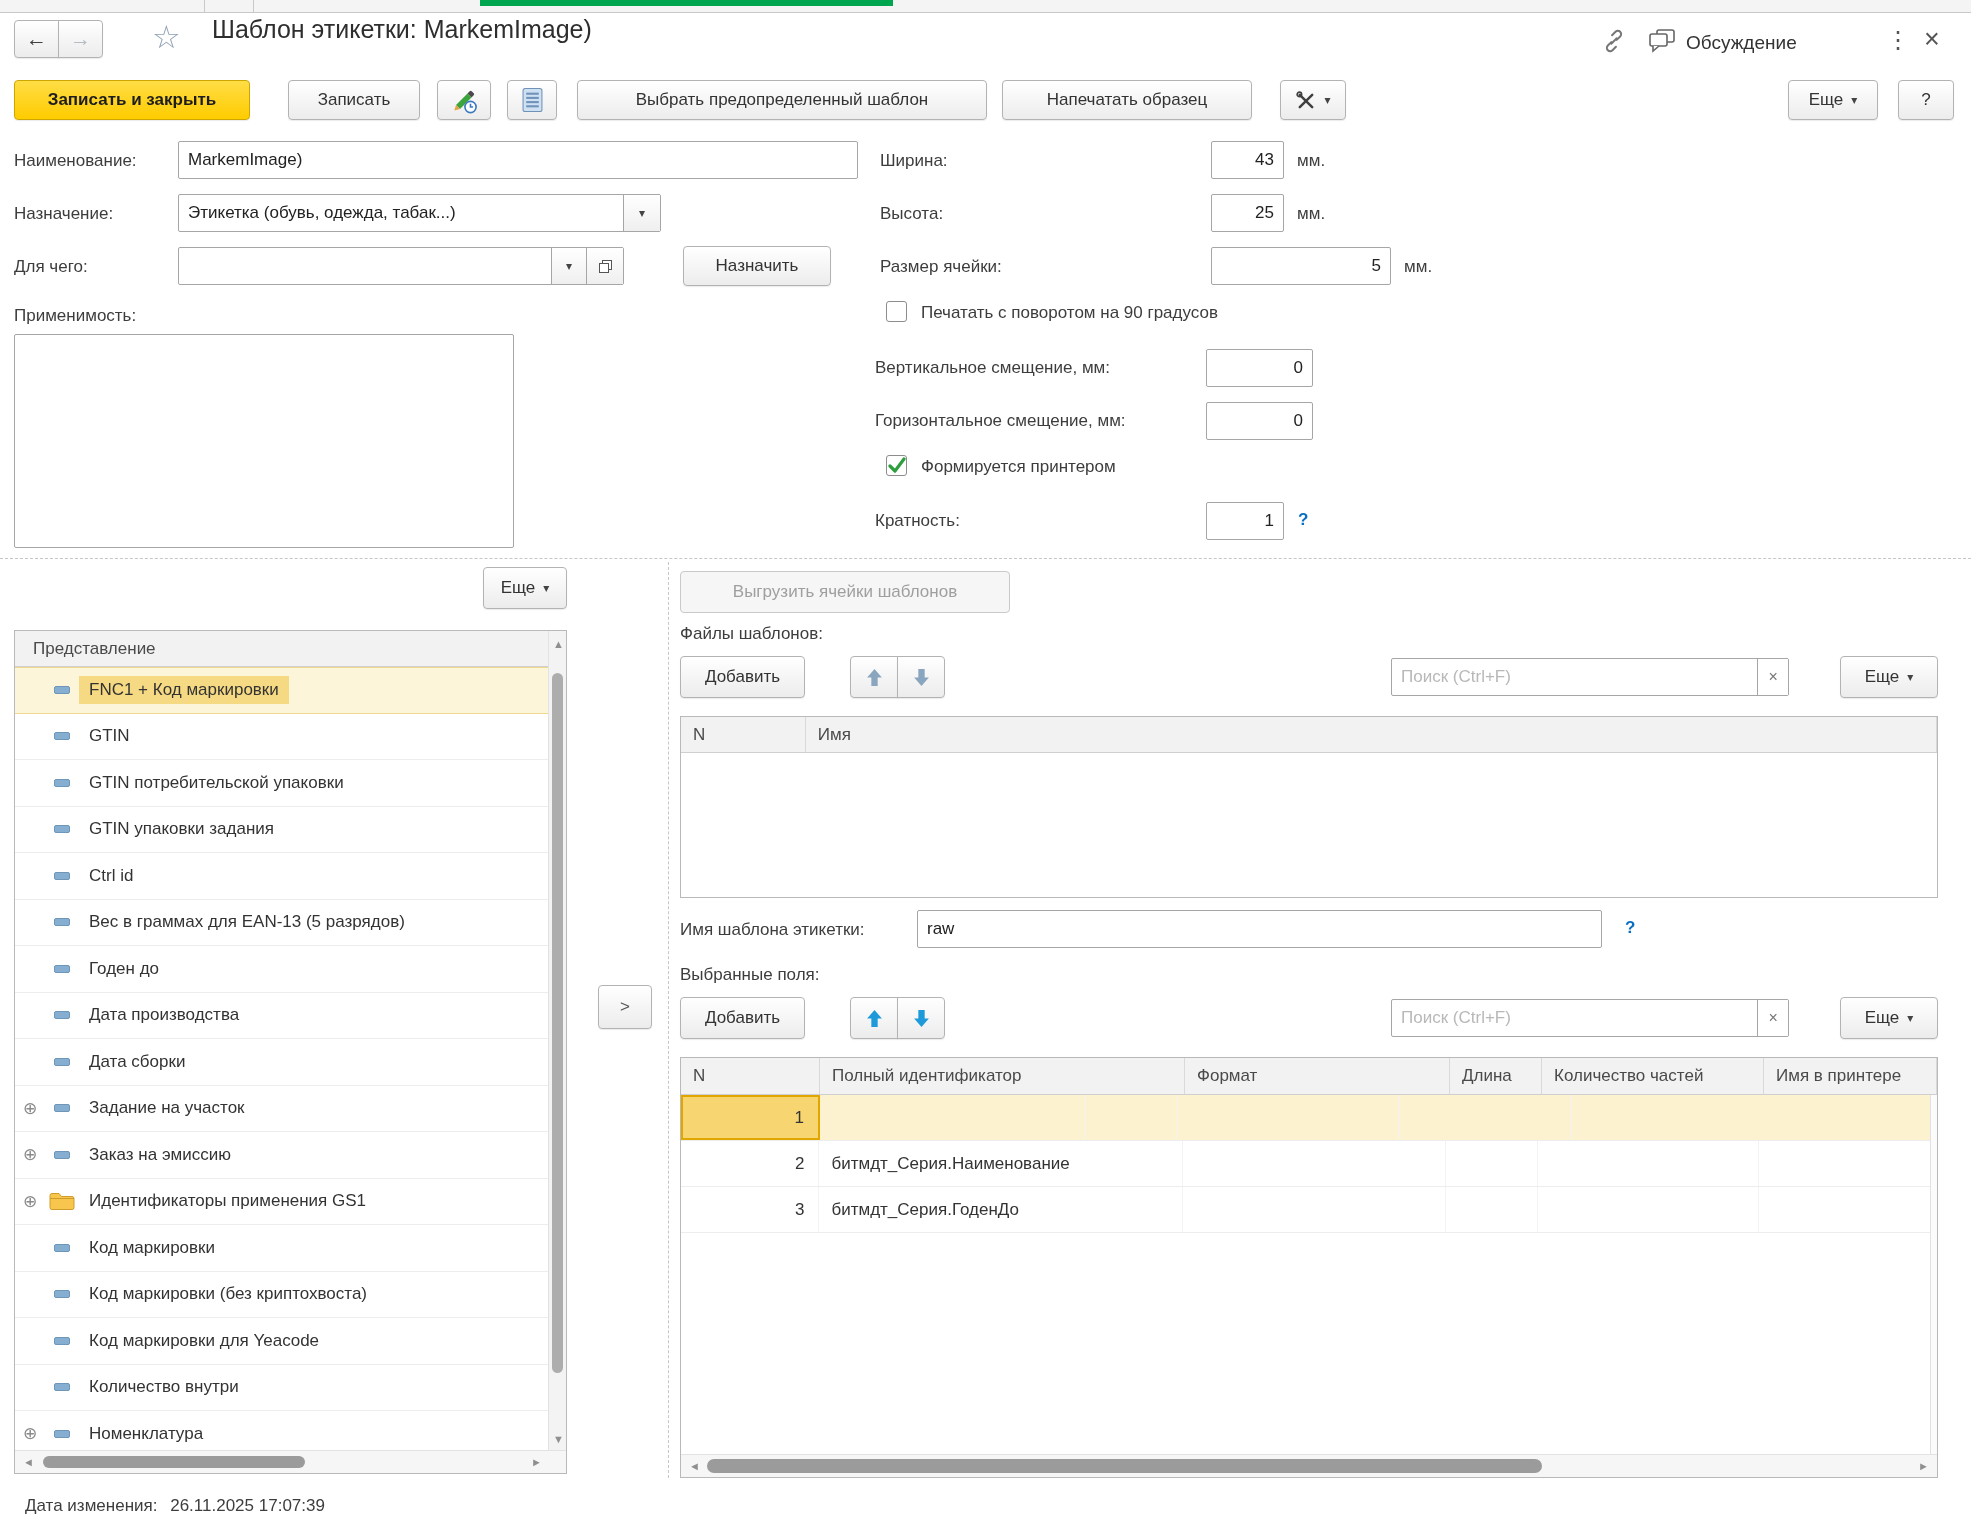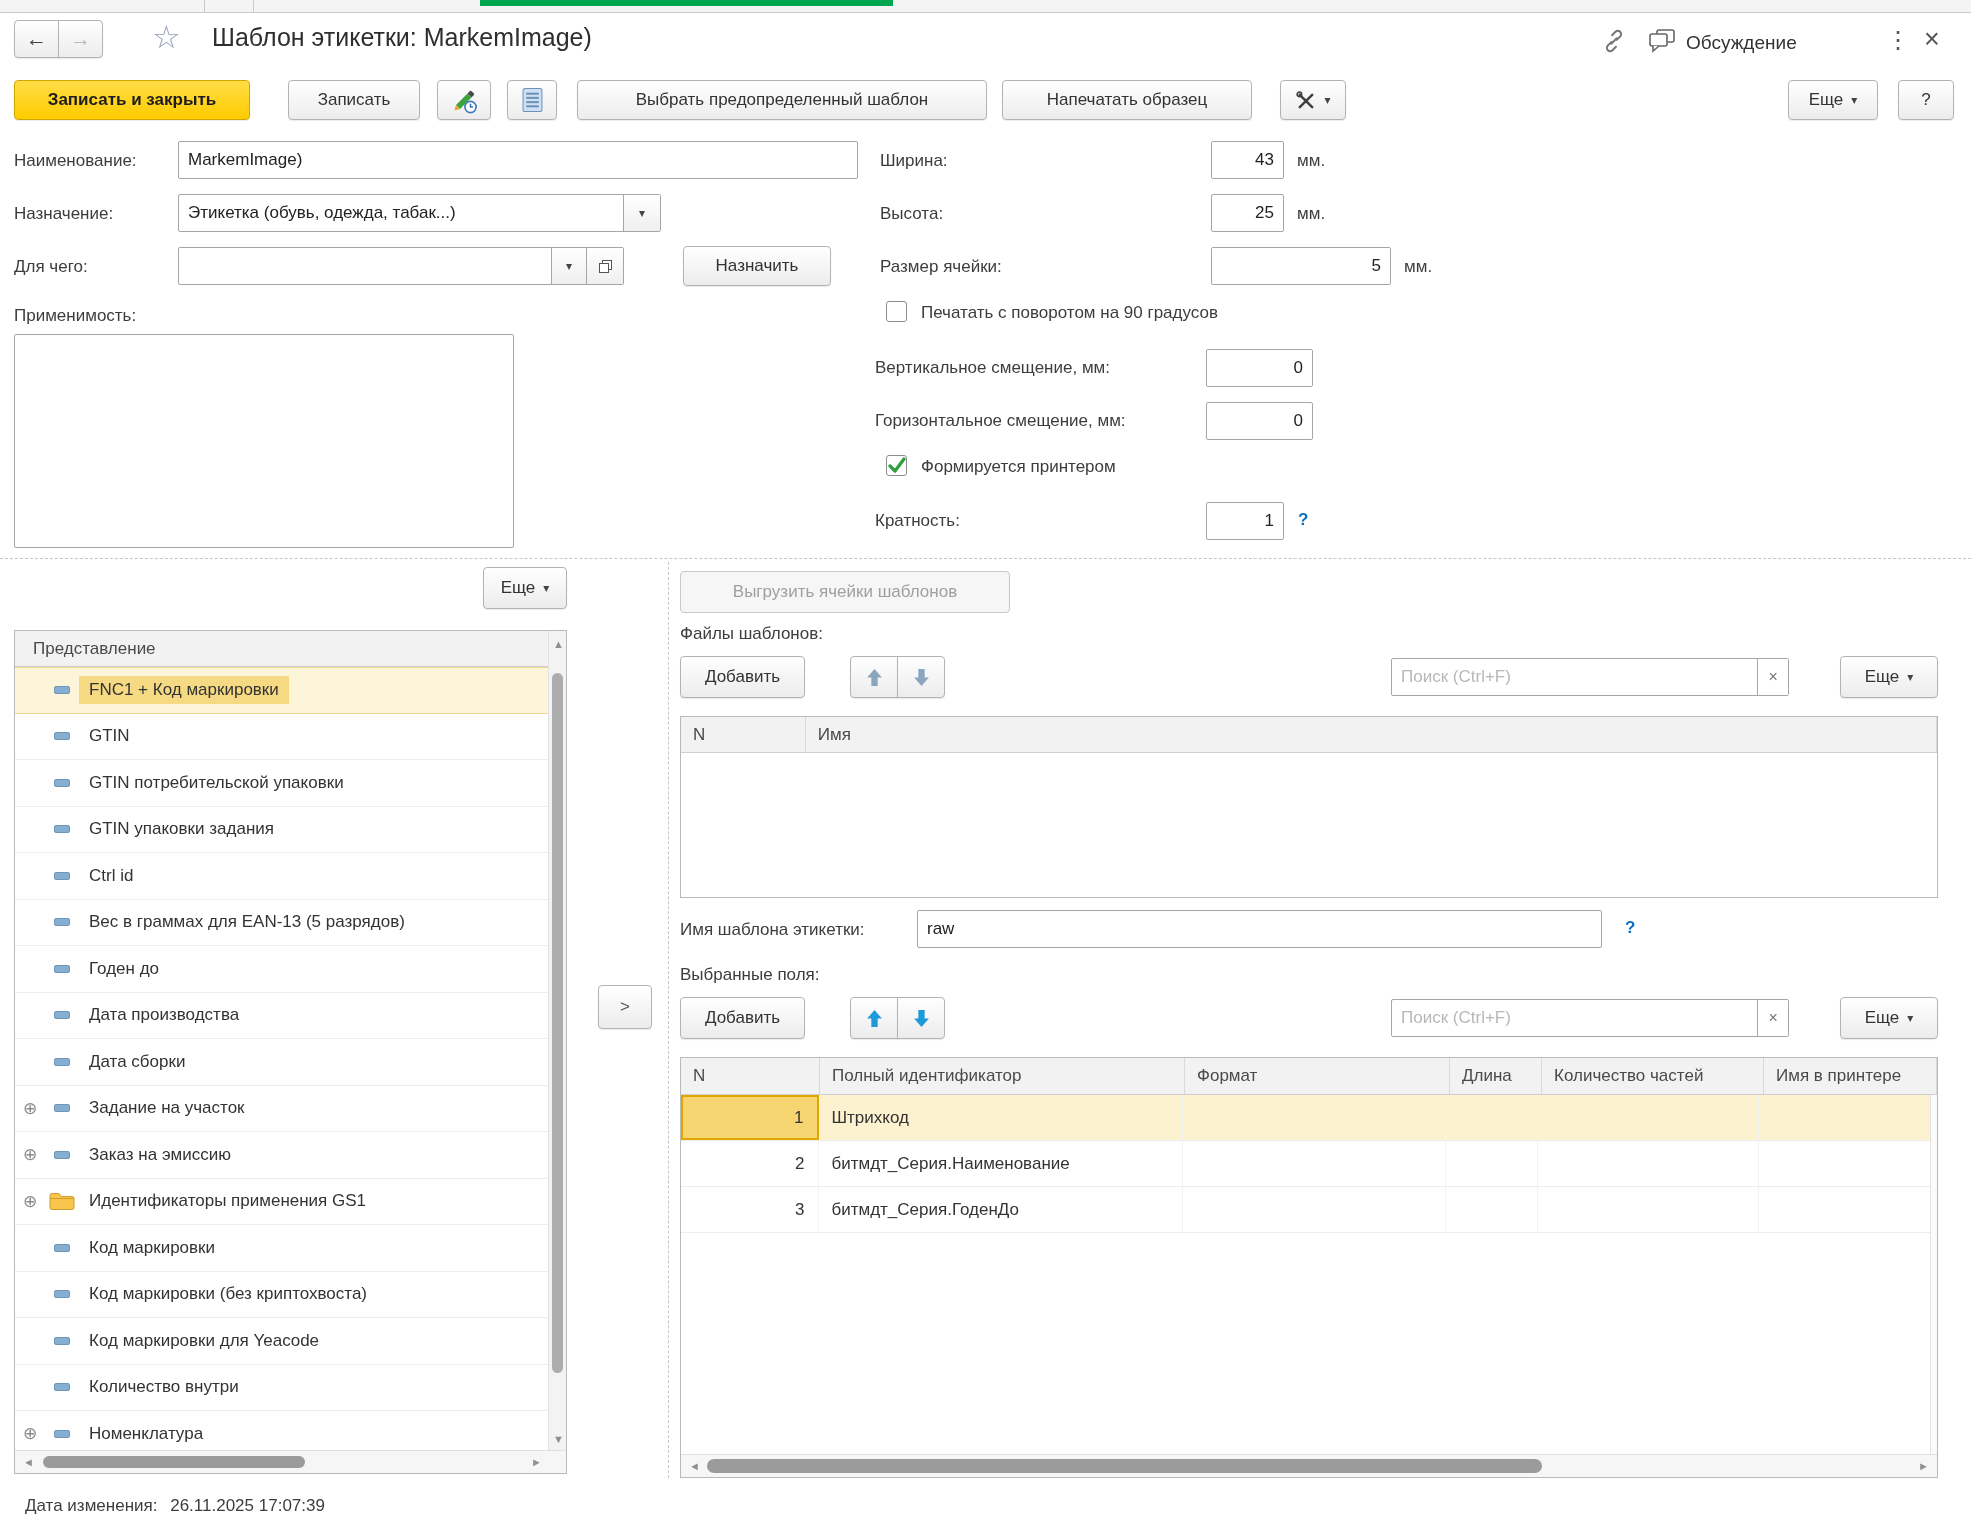--- a/index.html
+++ b/index.html
@@ -64,21 +64,21 @@
   <div class="abs" style="left:253px;top:0;width:1px;height:12px;background:#c9c9c9;"></div>
   <div class="abs" style="left:480px;top:0;width:413px;height:6px;background:#00a550;"></div>
 
   <div class="btn" style="left:14px;top:20px;width:45px;height:38px;border-radius:4px 0 0 4px;">
     <span style="font-size:21px;color:#3f3f3f;">←</span>
   </div>
   <div class="btn" style="left:58px;top:20px;width:45px;height:38px;border-radius:0 4px 4px 0;">
     <span style="font-size:21px;color:#b5bcc4;">→</span>
   </div>
   <span class="abs" style="left:152px;top:18px;font-size:32px;color:#90a0b5;">☆</span>
-  <div class="abs lbl" style="left:212px;top:23px;font-size:25px;color:#2e2e2e;">Шаблон этикетки: MarkemImage)</div>
+  <div class="abs lbl" style="left:212px;top:15px;font-size:25px;color:#2e2e2e;">Шаблон этикетки: MarkemImage)</div>
 
   <span class="abs icon-btn-svg" style="left:1600px;top:28px;">
     <svg width="28" height="26" viewBox="0 0 24 24" fill="none" stroke="#767676" stroke-width="1.8" stroke-linecap="round">
       <path d="M9.5 13l-3.2 3.2a3 3 0 104.3 4.3l3.2-3.2"></path>
       <path d="M14.5 11l3.2-3.2a3 3 0 10-4.3-4.3L10.2 6.7"></path>
       <path d="M9.5 14.5l5-5"></path>
     </svg>
   </span>
   <span class="abs icon-btn-svg" style="left:1648px;top:28px;">
     <svg width="28" height="26" viewBox="0 0 28 26" fill="#fff" stroke="#666" stroke-width="1.6">
@@ -467,21 +467,20 @@
         <div class="thcell" style="width: 139px;">N</div>
         <div class="thcell" style="width: 365px;">Полный идентификатор</div>
         <div class="thcell" style="width: 265px;">Формат</div>
         <div class="thcell" style="width: 92px;">Длина</div>
         <div class="thcell" style="width: 222px;">Количество частей</div>
         <div class="thcell" style="width: 173px;">Имя в принтере</div>
       </div>
     <div id="fields-body" style="position:absolute;left:0;top:37px;right:6px;bottom:22px;overflow:hidden;background:#fff;">
         <div class="trow row-selected" style="height: 46px;">
           <div class="tcell numc ncell-selected" style="width: 139px;">1</div>
-          <div class="tcell" style="width: 365px;">Штрихкод</div>
           <div class="tcell" style="width: 265px;"></div>
           <div class="tcell" style="width: 92px;"></div>
           <div class="tcell" style="width: 222px;"></div>
           <div class="tcell" style="width: 173px;"></div>
         </div>
         <div class="trow" style="height: 46px;">
           <div class="tcell numc" style="width: 139px;">2</div>
           <div class="tcell" style="width: 365px;">битмдт_Серия.Наименование</div>
           <div class="tcell" style="width: 265px;"></div>
           <div class="tcell" style="width: 92px;"></div>

